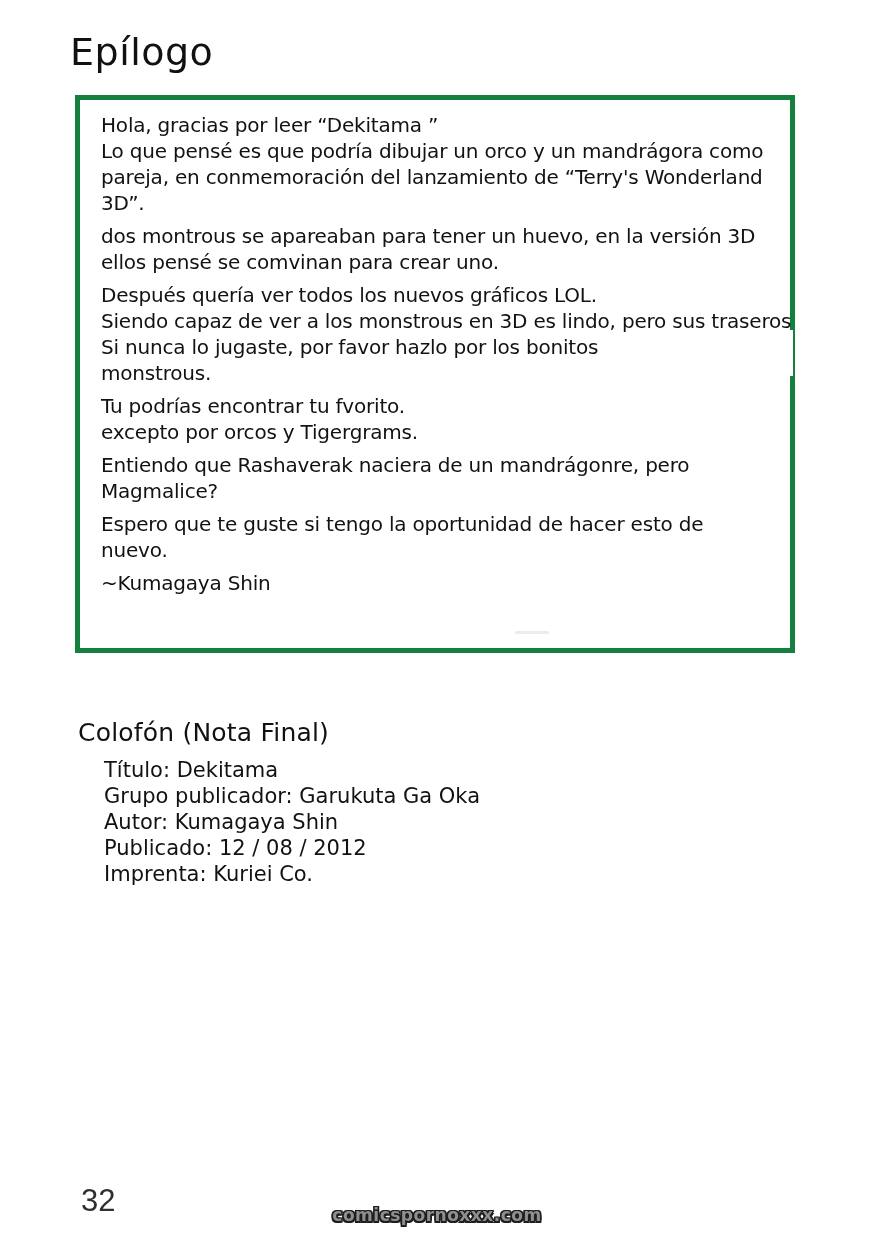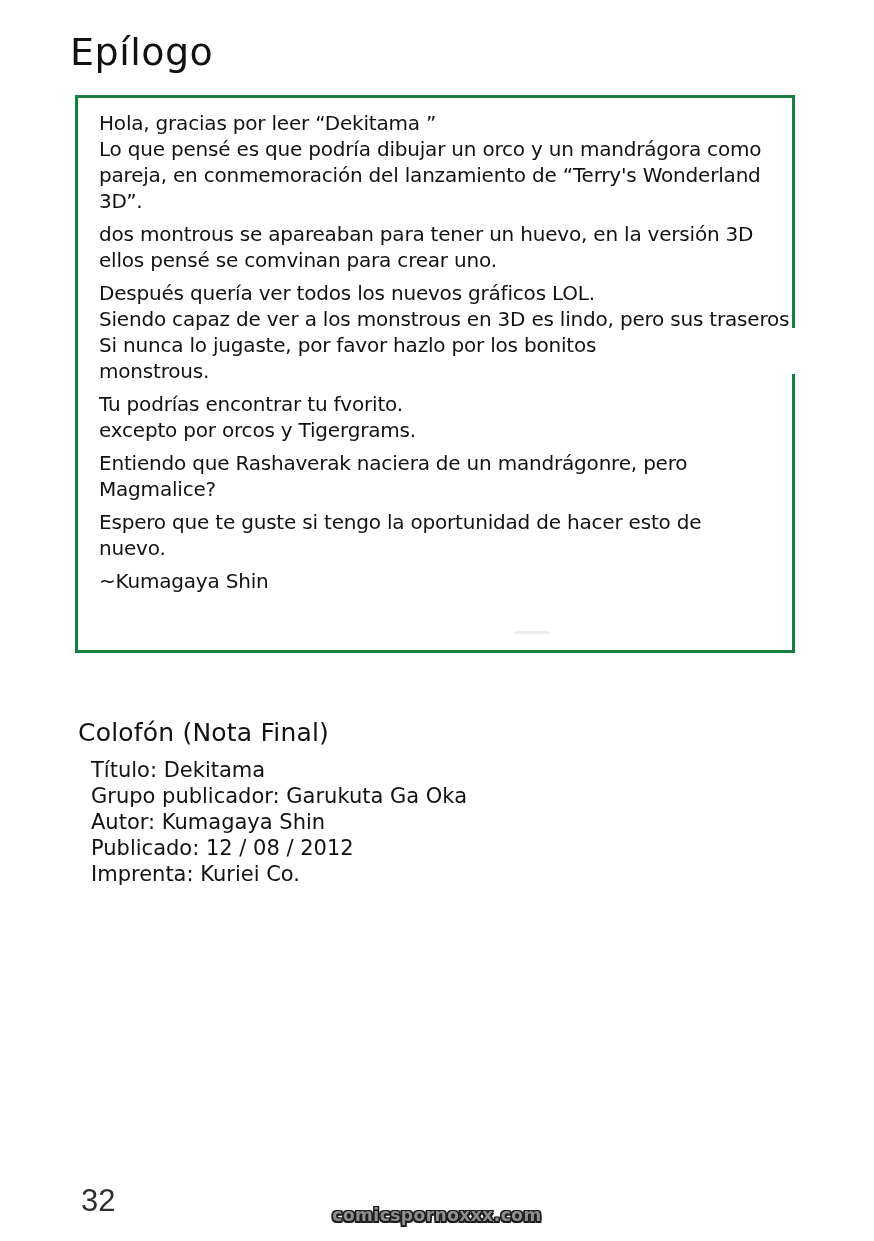--- a/index.html
+++ b/index.html
@@ -26,21 +26,21 @@
     color: #111111;
     white-space: nowrap;
   }
   .epilogue-box {
     position: absolute;
     left: 75px;
     top: 95px;
     width: 720px;
     height: 558px;
     box-sizing: border-box;
-    border: 3px solid #15803d;
+    border: 5px solid #15803d;
     padding: 12px 0 0 21px;
     overflow: visible;
     background: transparent;
   }
   .border-gap {
     position: absolute;
     right: -3px;
     top: 230px;
     width: 4px;
     height: 46px;
@@ -79,20 +79,21 @@
   }
   .colophon-lines {
     margin-top: 9px;
     padding-left: 13px;
   }
   .colophon-line {
     font-size: 21px;
     line-height: 26px;
     white-space: nowrap;
     color: #121212;
+    margin-left: 13px;
   }
   .page-number {
     position: absolute;
     left: 81px;
     top: 1183px;
     font-family: "Liberation Sans", sans-serif;
     font-size: 31px;
     color: #2f2f2f;
   }
   .watermark {

